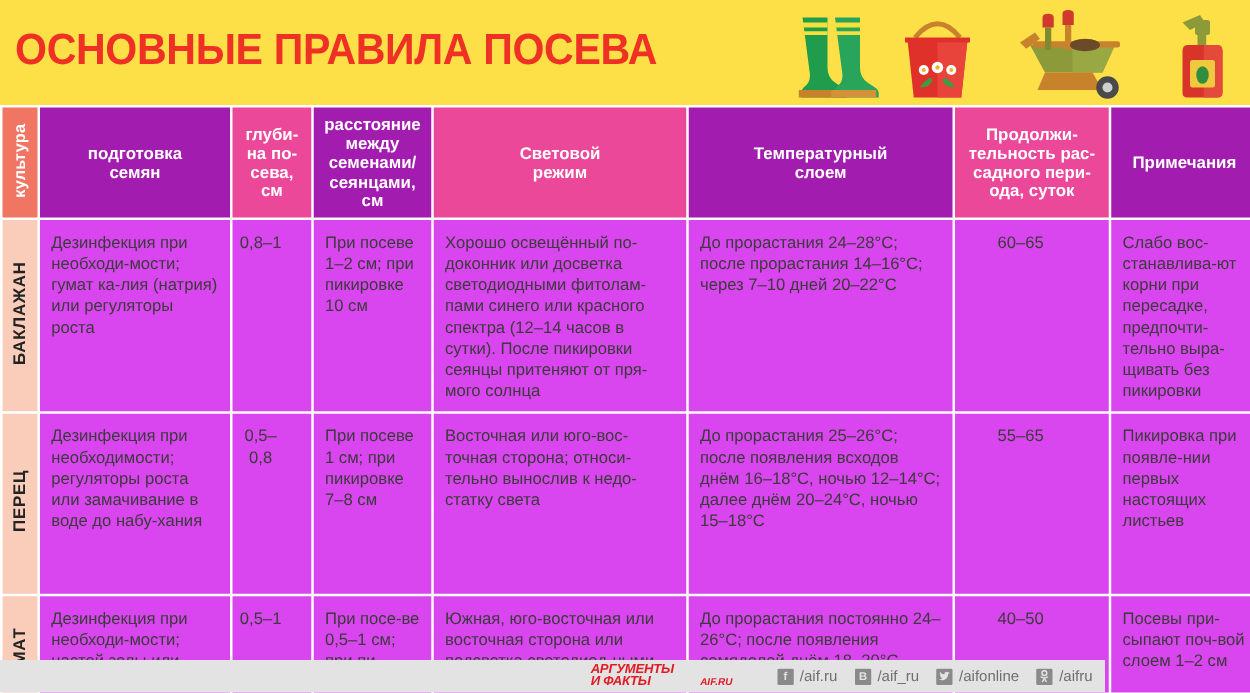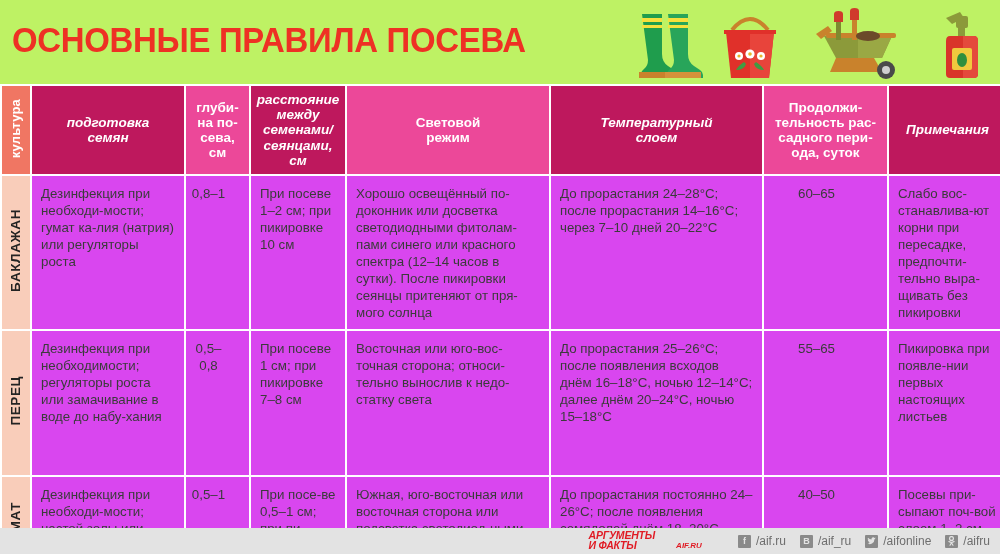--- a/index.html
+++ b/index.html
@@ -14,21 +14,21 @@
     overflow: hidden;
     position: relative;
   }
 
   
   .header {
     position: relative;
     height: 84px;
     box-sizing: border-box;
     padding: 0;
-    background: #bef264;
+    background: #fde047;
   }
   .title {
     position: absolute;
     left: 12px;
     top: 20px;
     font-size: 35px;
     font-weight: bold;
     color: #ee3124;
     letter-spacing: -0.3px;
     font-family: "Liberation Sans", sans-serif;
@@ -65,21 +65,21 @@
     color: #ffffff;
     font-weight: bold;
     text-align: center;
     vertical-align: middle;
     padding: 4px 4px;
     line-height: 1.12;
     font-size: 13.5px;
     height: 88px;
     box-sizing: border-box;
   }
-  th.h-light  { background: #be185d; font-style: italic; }
+  th.h-light  { background: #a21caf; }
   th.h-dark   { background: #ec4899; margin-left: 28px; }
 
   th.h-culture {
     background: #f07663;
     width: 28px;
     padding: 0;
   }
   th.h-culture .vert {
     writing-mode: vertical-rl;
     transform: rotate(180deg);
@@ -122,21 +122,21 @@
 
   .r1 td { height: 142px; }
   .r2 td { height: 144px; }
   .r3 td { height: 103px; }
 
   
   .footer {
     position: absolute;
     left: 0;
     bottom: 0;
-    width: 1000px;
+    width: 884px;
     height: 26px;
     background: #e3e3e3;
     display: flex;
     align-items: center;
     justify-content: flex-end;
     padding-right: 10px;
     box-sizing: border-box;
   }
   .aif-logo {
     display: flex;

